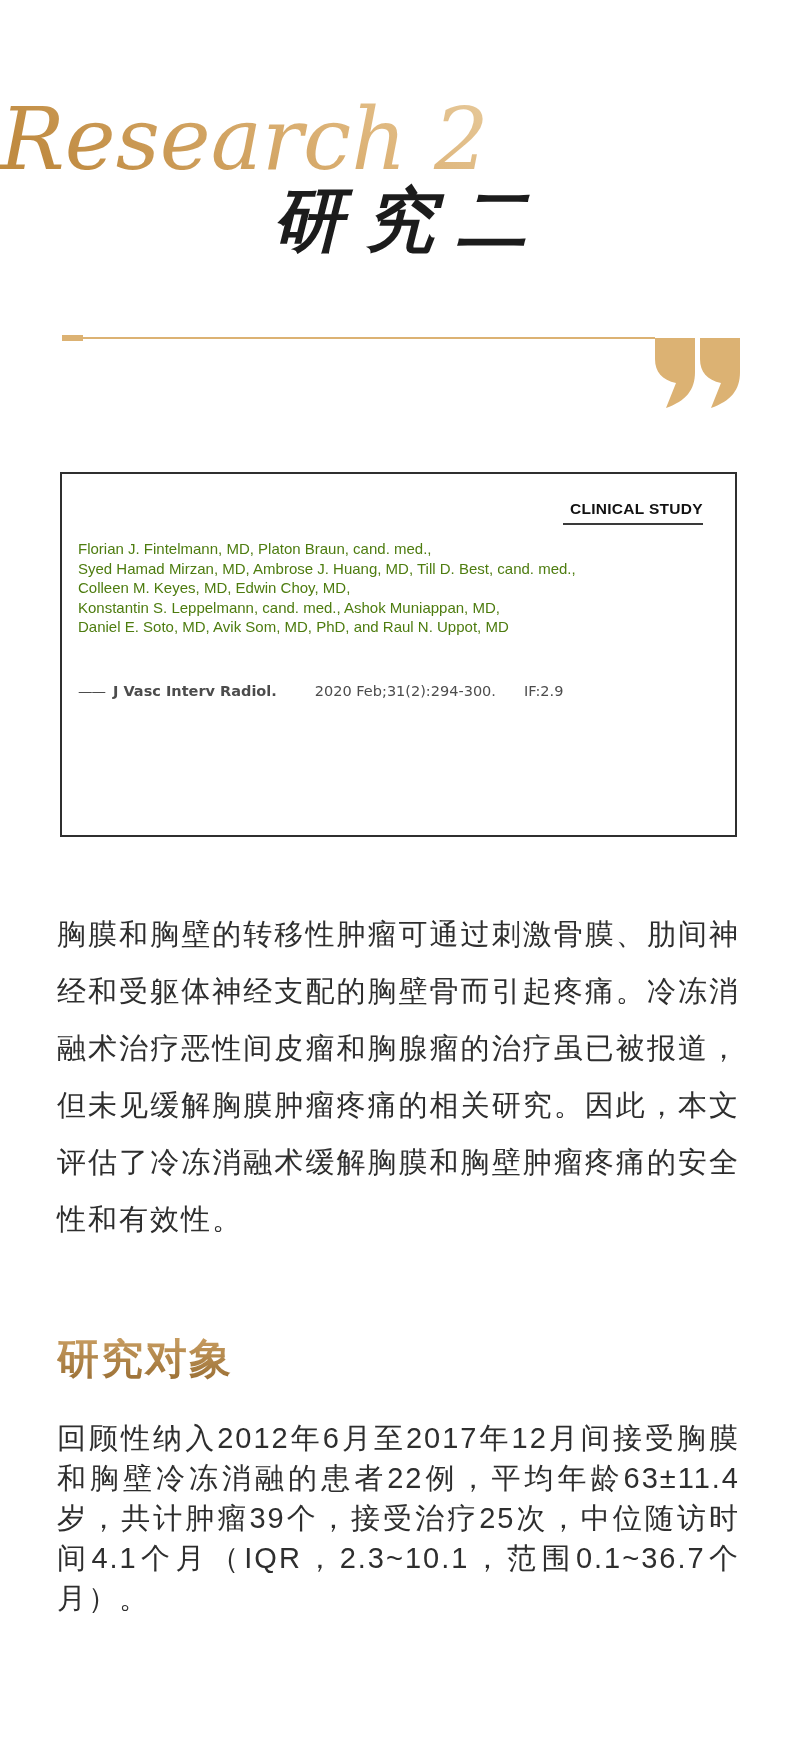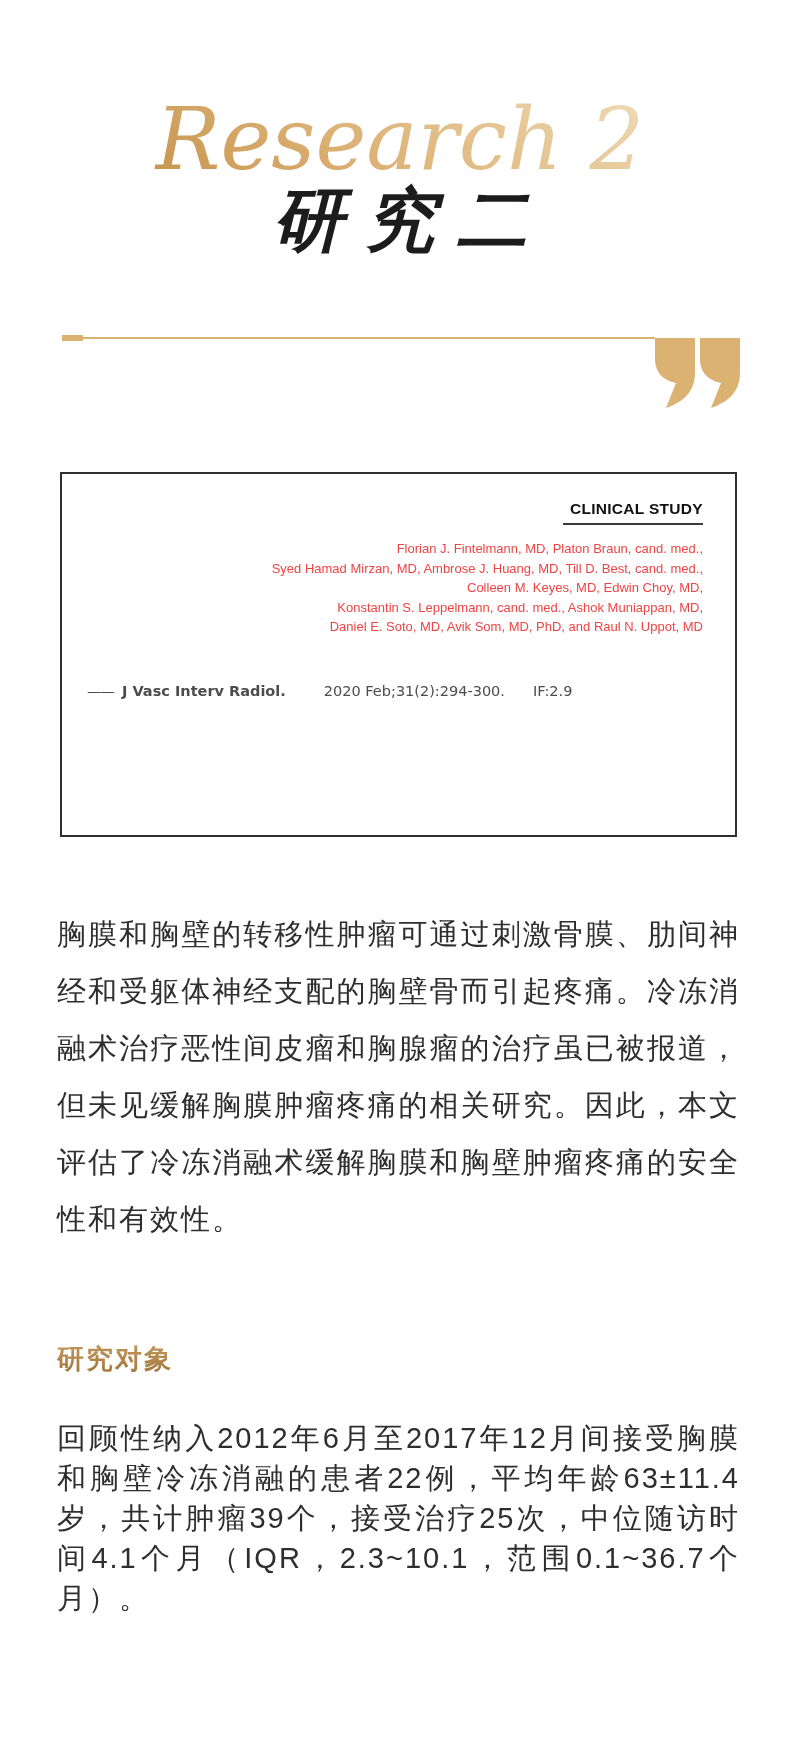--- a/index.html
+++ b/index.html
@@ -8,21 +8,20 @@
     position:relative;
     width:800px; height:1745px;
     margin:0 auto;
     background:#ffffff;
     overflow:hidden;
     font-family:"Liberation Sans", sans-serif;
   }
   
   .script-title {
     position:absolute; top:84px; left:0; width:800px;
-    text-align:center;
     font-family:"DejaVu Serif", serif;
     font-style:italic;
     font-size:86px; line-height:110px;
     background:linear-gradient(35deg, #c08b41 10%, #ddb377 45%, #f4e8cc 95%);
     -webkit-background-clip:text; background-clip:text;
     color:transparent;
   }
   .cn-title {
     position:absolute; top:178px; left:0; width:800px;
     text-align:center;
@@ -45,44 +44,44 @@
   .quote-icon {
     position:absolute; left:655px; top:338px;
     width:85px; height:70px;
   }
   
   .citation-card {
     position:absolute; left:60px; top:472px;
     width:677px; height:365px;
     border:2px solid #2f2f2f;
     background:#ffffff;
-    padding:26px 32px 0 25px;
+    padding:26px 32px 0 16px;
   }
   .clinical-tag {
     text-align:right;
     font-size:15.5px; font-weight:bold; letter-spacing:0.3px;
     color:#111111;
     font-family:"Liberation Sans", sans-serif;
   }
   .clinical-tag-underline {
     width:140px; height:2px; background:#3a3a3a;
     margin:5px 0 0 auto;
   }
   .paper-title {
     margin-top:33px;
     text-align:right;
     font-size:20.5px; line-height:27px; font-weight:bold;
     color:#0f0f0f;
     font-family:"Liberation Sans", sans-serif;
   }
   .paper-authors {
     margin-top:14px;
-    text-align:right;
-    font-size:13px; line-height:19.5px;
-    color:#ef4444;
+    text-align:left;
+    font-size:15px; line-height:19.5px;
+    color:#4d7c0f;
   }
   .journal-row {
     margin-top:46px;
     display:flex; align-items:center;
     font-size:14.5px; color:#4c4c4c;
     font-family:"DejaVu Sans", sans-serif;
   }
   .journal-dash { letter-spacing:-1px; margin-right:8px; color:#4c4c4c; }
   .journal-name { margin-right:38px;font-weight:bold; }
   .journal-cite { margin-right:28px; }
@@ -94,21 +93,21 @@
     text-align:justify;
     text-align-last:left;
     font-family:"Liberation Sans", sans-serif;
   }
   .par-intro { top:906px; line-height:57px; }
   .par-subjects { top:1418px; line-height:40px; }
   .section-heading {
     position:absolute; left:57px; top:1338px;
     font-family:"DejaVu Serif", serif;
     font-weight:bold;
-    font-size:27px; line-height:42px; letter-spacing:2px;
+    font-size:42px; line-height:42px; letter-spacing:2px;
     background:linear-gradient(180deg, #c79c60 0%, #9c7136 100%);
     -webkit-background-clip:text; background-clip:text;
     color:transparent;
   }
 </style>
 </head>
 <body>
 
 <div class="page">
 

